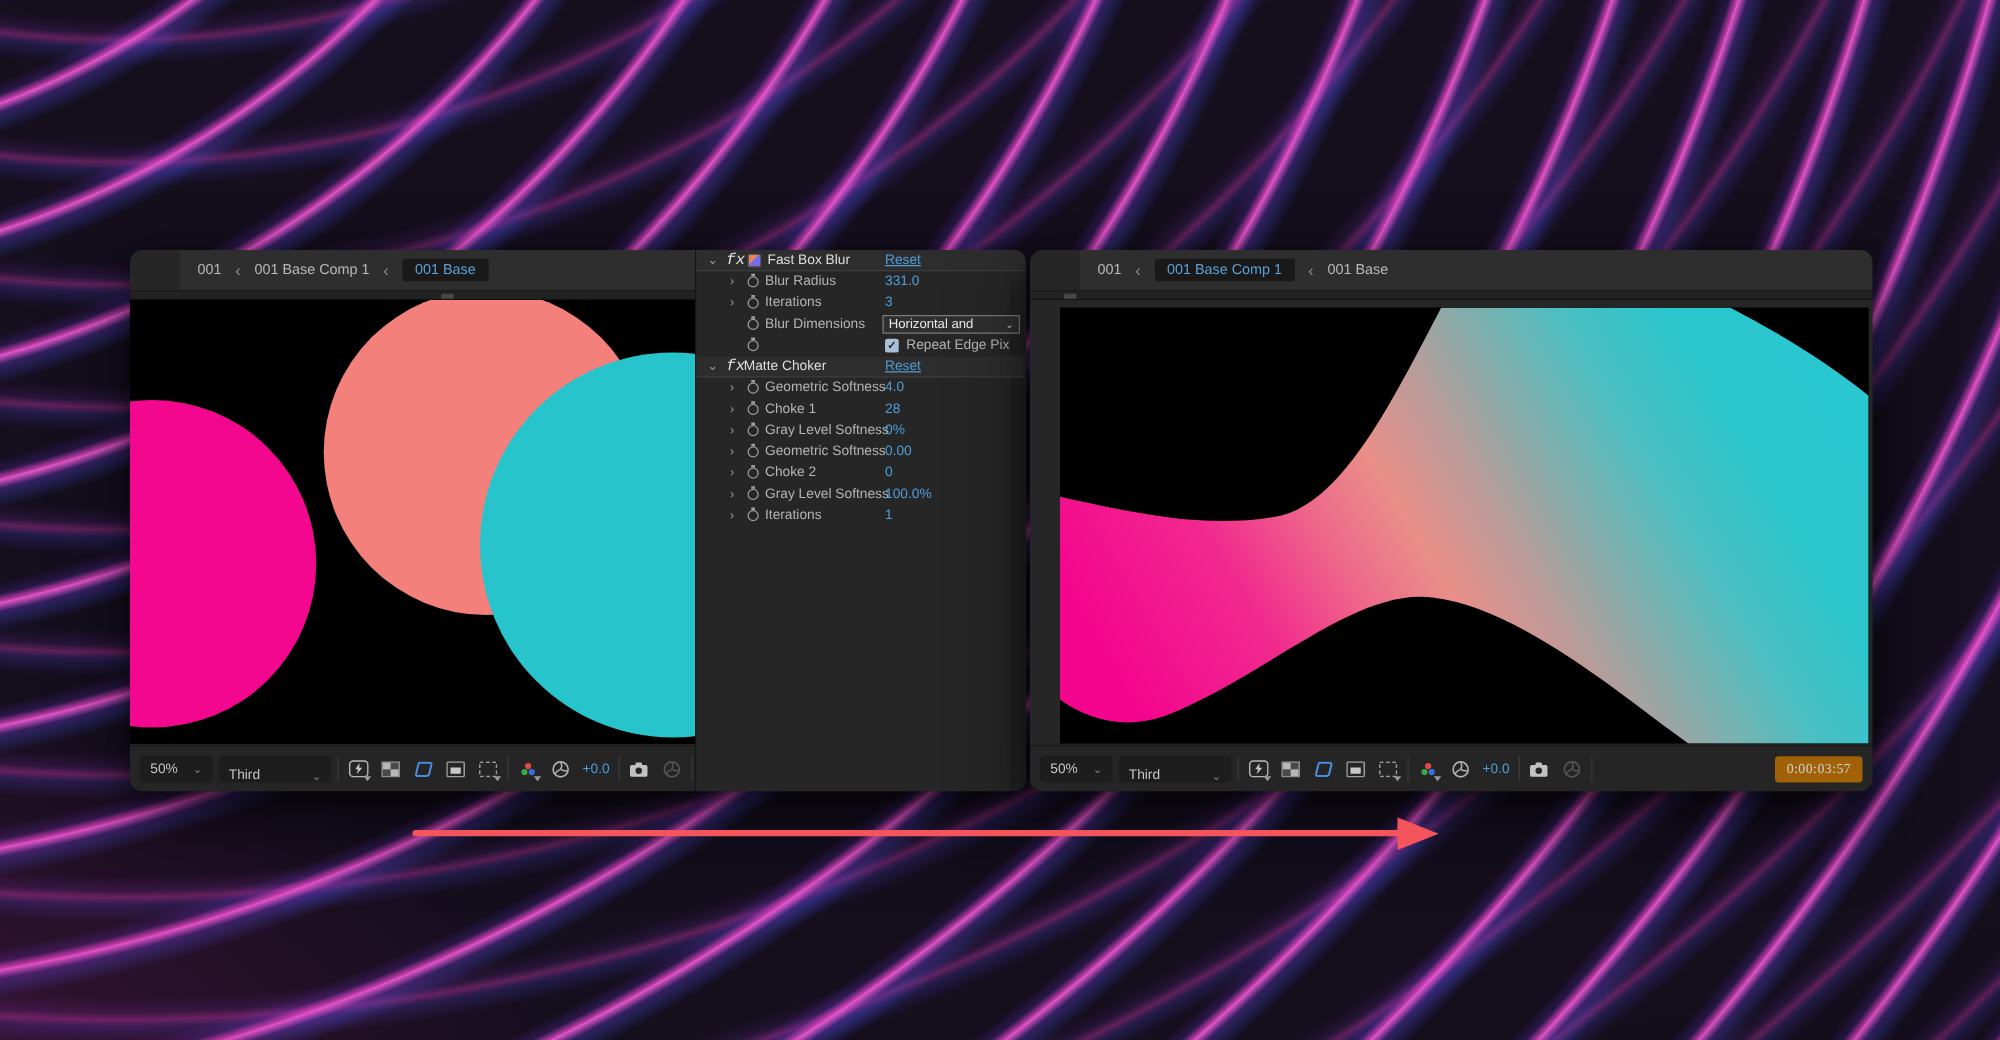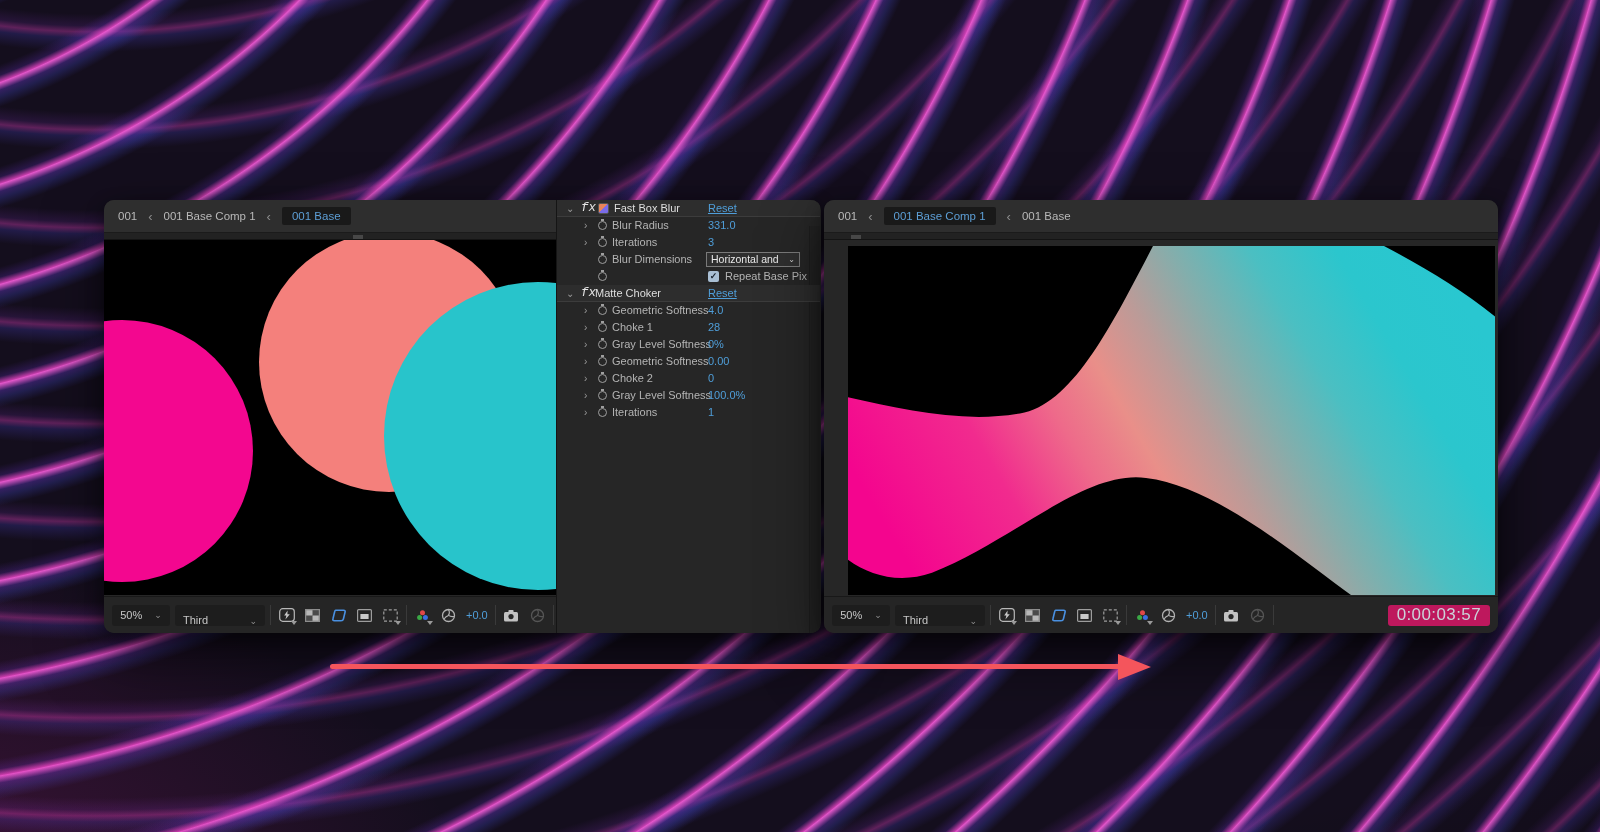--- a/index.html
+++ b/index.html
@@ -40,20 +40,21 @@
   .pane { display:flex; flex-direction:column; height:100%; }
   .viewer-pane { width:453px; border-right:1px solid #151515; overflow:hidden; }
   #win-right .viewer-pane { width:100%; border-right:none; }
   .effects-pane { width:263px; background:#262626; position:relative; }
 
   
   .crumbs {
     height:32px; background:#2e2e2e; display:flex; align-items:center;
     gap:11px; padding:0 14px; font-size:11.5px; color:#b9b9b9; flex-shrink:0;
     white-space:nowrap;
+    margin-left:40px;
   }
   .crumb { flex-shrink:0; }
   .crumb.active { background:#191919; color:#5d9fd6; padding:3px 10px; border-radius:2px; }
   .bc-chev { color:#8d8d8d; font-size:13px; flex-shrink:0; }
 
   .scroll-strip { height:8px; background:#222; border-top:1px solid #1b1b1b; border-bottom:1px solid #141414; position:relative; flex-shrink:0; }
   .scroll-strip .nub { position:absolute; top:2px; left:55%; width:10px; height:4px; background:#474747; }
 
   .viewer-content { height:355px; background:#1f1f1f; position:relative; overflow:hidden; flex-shrink:0; }
   #win-left .viewer-content { background:#000; }
@@ -76,43 +77,43 @@
     gap:12px; padding:0 8px; color:#c6c6c6; font-size:11px; flex-shrink:0; }
   .tb-select .dd { color:#8f8f8f; font-size:9px; }
   .tb-zoom { min-width:58px; justify-content:center; }
   .tb-res  { min-width:90px; justify-content:space-between;align-items:flex-end; }
   .tb-sep { width:1px; height:20px; background:#3a3a3a; flex-shrink:0; }
   .tb-btn { width:21px; height:20px; display:flex; align-items:center; justify-content:center; position:relative; flex-shrink:0; }
   .tb-btn.active-blue svg { filter:none; }
   .mini-arrow { position:absolute; right:0; bottom:0; width:0; height:0;
     border-left:3px solid transparent; border-right:3px solid transparent; border-top:4px solid #9a9a9a; }
   .exp-val { color:#4f9ed9; font-size:11px; flex-shrink:0; padding:0 2px; }
-  .tb-time { background:#be185d; border-radius:3px; height:21px; display:flex; align-items:center;
-    padding:0 9px; color:#ccd2da; font-size:17px; letter-spacing:.4px; flex-shrink:0; margin-left:auto; }
+  .tb-time { background:#a16207; border-radius:3px; height:21px; display:flex; align-items:center;
+    padding:0 9px; color:#ccd2da; font-size:11px; letter-spacing:.4px; flex-shrink:0; margin-left:auto;font-family:Liberation Serif, serif; }
   .dim { opacity:.35; }
 
   
   .fx-title { height:26px; line-height:26px; padding-left:13px; font-size:11.5px; color:#cbcbcb;
     white-space:nowrap; overflow:hidden; }
   .fx-scrollcol { position:absolute; top:26px; right:0; bottom:0; width:11px; background:#232323; border-left:1px solid #1e1e1e; }
   .fxrow { position:relative; height:17px; font-size:11px; line-height:17px; white-space:nowrap; }
   .fxrow.header { background:#2d2d2d; border-bottom:1px solid #3c3c3c; }
   .ch    { position:absolute; left:9px;  color:#9a9a9a; font-size:10px; }
   .fxg   { position:absolute; left:24px; font-family:Liberation Mono, monospace; font-style:italic; color:#e4e4e4; font-size:12.5px; }
   .fx-badge { position:absolute; left:41px; top:3px; width:11px; height:11px; border-radius:2px;
     background:linear-gradient(135deg,#e8845a 0 45%, #7a6be8 45% 100%); border:1px solid #555; }
   .fxname { position:absolute; left:57px; font-weight:normal; color:#dedede; }
   .fxname.noicon { left:38px; }
   .reset  { position:absolute; left:151px; color:#4f9ed9;text-decoration:underline; }
   .tw     { position:absolute; left:27px; color:#9a9a9a; font-size:10px; }
   .sw     { position:absolute; left:41px; top:4px; width:9px; height:9px; border:1px solid #9f9f9f; border-radius:50%; }
   .sw::before { content:""; position:absolute; top:-3px; left:2px; width:3px; height:2px; background:#9f9f9f; }
   .plabel { position:absolute; left:55px; color:#b4b4b4; }
   .pvalue { position:absolute; left:151px; color:#4f9ed9; }
-  .pdrop  { position:absolute; left:149px; top:1px; width:94px; height:15px; border:1px solid #7a7a7a;
+  .pdrop  { position:absolute; left:149px; top:1px; width:110px; height:15px; border:1px solid #7a7a7a;
     background:#2f2f2f; color:#e8e8e8; font-size:10.5px; display:flex; align-items:center;
     justify-content:space-between; padding:0 4px; line-height:13px; }
   .pdrop .dd { color:#cfcfcf; font-size:8px; }
   .pcheck { position:absolute; left:151px; top:3px; width:11px; height:11px; background:#a9bfd4;
     border-radius:2px; color:#16202c; font-size:9px; line-height:11px; text-align:center; font-weight:bold; }
   .pchecklabel { position:absolute; left:168px; color:#b4b4b4; }
 
   
   .arrow-line { position:absolute; left:330px; top:664px; width:790px; height:5px;
     background:#f4555c; border-radius:3px; }
@@ -253,21 +254,21 @@
       <span class="sw"></span>
       <span class="plabel">Blur Dimensions</span>
       <span class="pdrop">
         <span>Horizontal and</span>
         <span class="dd">⌄</span>
       </span>
     </div>
     <div class="fxrow">
       <span class="sw"></span>
       <span class="pcheck">✓</span>
-      <span class="pchecklabel">Repeat Base Pix</span>
+      <span class="pchecklabel">Repeat Edge Pix</span>
     </div>
 
     <div class="fxrow header">
       <span class="ch">⌄</span>
       <span class="fxg">fx</span>
       <span class="fxname noicon">Matte Choker</span>
       <span class="reset">Reset</span>
     </div>
     <div class="fxrow">
       <span class="tw">›</span>

